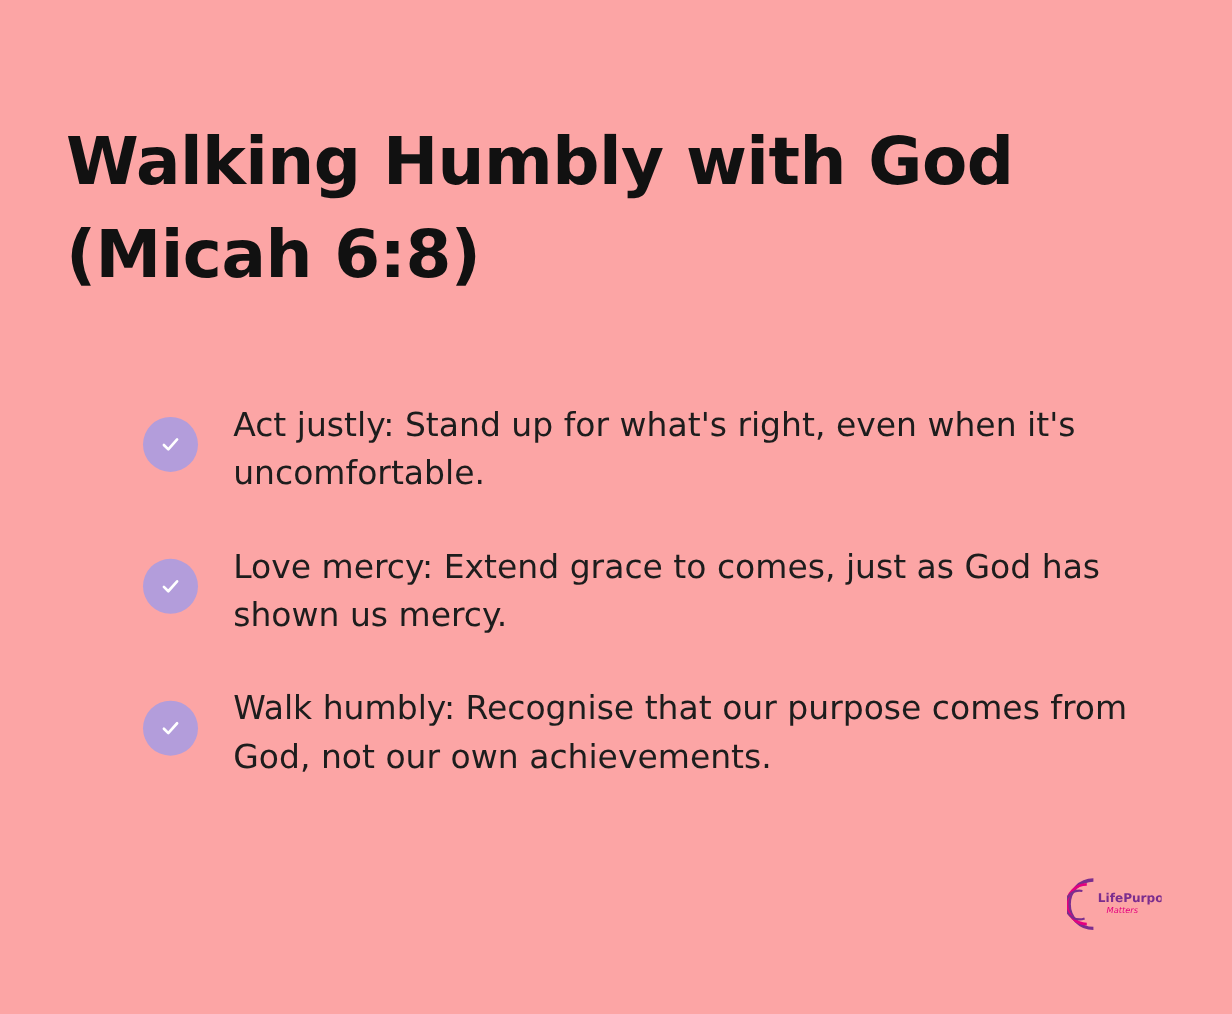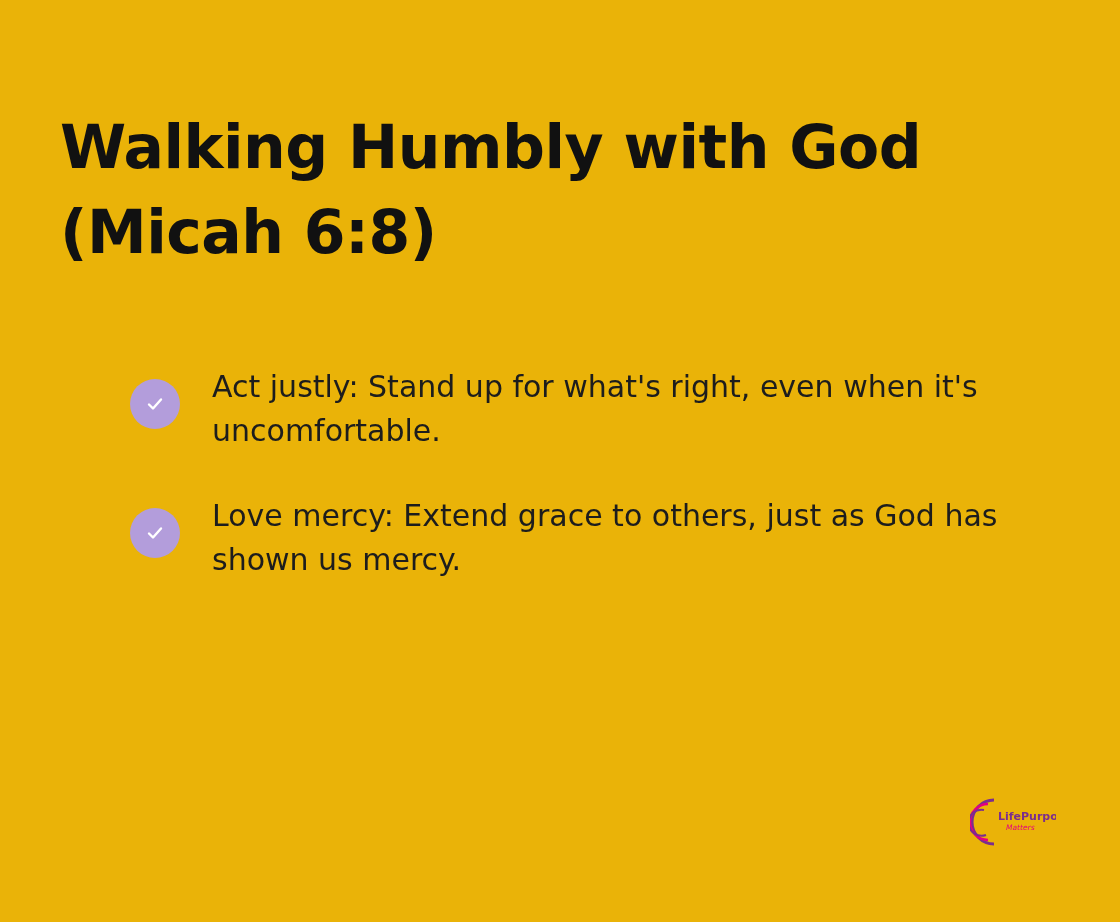--- a/index.html
+++ b/index.html
@@ -10,21 +10,21 @@
     width: 1120px;
     height: 922px;
     background: #ffffff;
     font-family: "DejaVu Sans", "Liberation Sans", sans-serif;
     overflow: hidden;
   }
   .slide {
     position: relative;
     width: 1120px;
     height: 922px;
-    background: #eab308;
+    background: #fca5a5;
     box-sizing: border-box;
     overflow: hidden;
   }
   .slide-title {
     position: absolute;
     left: 60px;
     top: 105px;
     width: 900px;
     font-size: 60px;
     line-height: 1.42;
@@ -95,23 +95,31 @@
       </span>
       <span class="bullet-text">Act justly: Stand up for what's right, even when it's uncomfortable.</span>
     </div>
 
     <div class="bullet-item">
       <span class="bullet-marker">
         <svg width="22" height="22" viewBox="0 0 22 22" aria-hidden="true">
           <path d="M5 11.5 L9 15.5 L17 6.5" fill="none" stroke="#ffffff" stroke-width="2.4" stroke-linecap="round" stroke-linejoin="round"></path>
         </svg>
       </span>
-      <span class="bullet-text">Love mercy: Extend grace to others, just as God has shown us mercy.</span>
+      <span class="bullet-text">Love mercy: Extend grace to comes, just as God has shown us mercy.</span>
     </div>
 
+    <div class="bullet-item">
+      <span class="bullet-marker">
+        <svg width="22" height="22" viewBox="0 0 22 22" aria-hidden="true">
+          <path d="M5 11.5 L9 15.5 L17 6.5" fill="none" stroke="#ffffff" stroke-width="2.4" stroke-linecap="round" stroke-linejoin="round"></path>
+        </svg>
+      </span>
+      <span class="bullet-text">Walk humbly: Recognise that our purpose comes from God, not our own achievements.</span>
+    </div>
 
   </div>
 
   <div class="logo">
     <svg width="86" height="54" viewBox="0 0 86 54" aria-hidden="true">
       <g transform="translate(2,2)">
         <path d="M22 2 A22 22 0 1 0 22 46" fill="none" stroke="#7b2d8e" stroke-width="3"></path>
         <path d="M16 6 A18 18 0 1 0 16 42" fill="none" stroke="#e4007f" stroke-width="2.5"></path>
         <path d="M12 12 A13 13 0 1 0 14 37" fill="none" stroke="#7b2d8e" stroke-width="2"></path>
         <text x="26" y="22" font-family="'DejaVu Sans','Liberation Sans',sans-serif" font-size="11" font-weight="bold" fill="#7b2d8e">LifePurpose</text>

